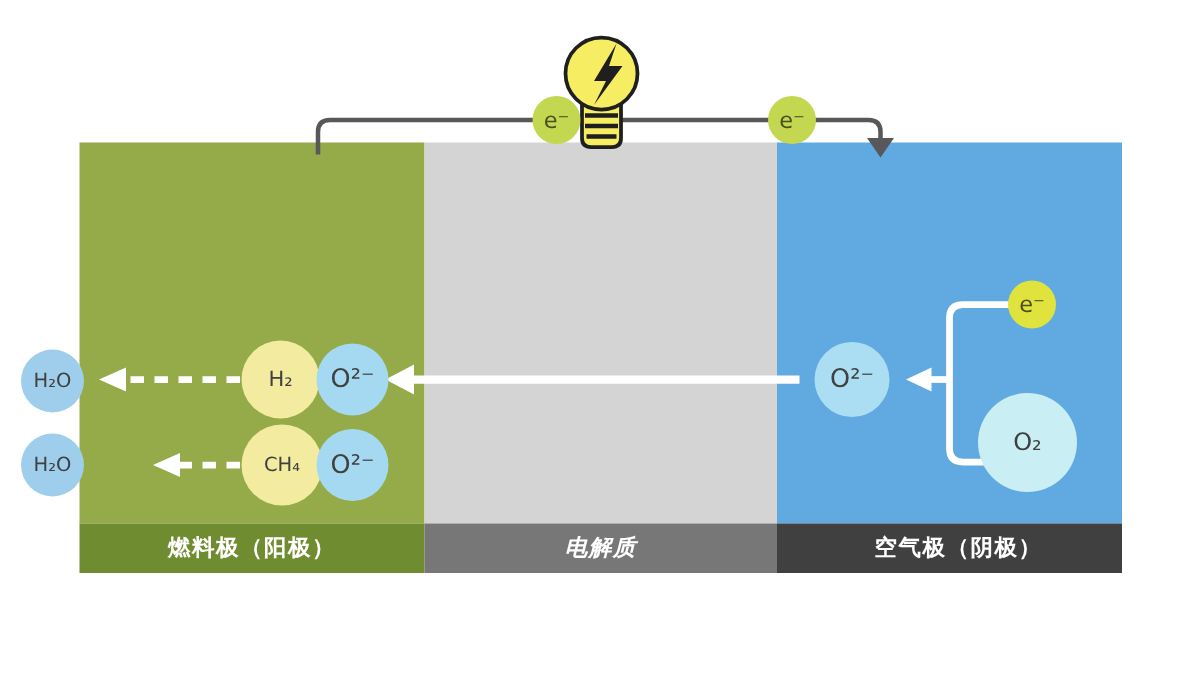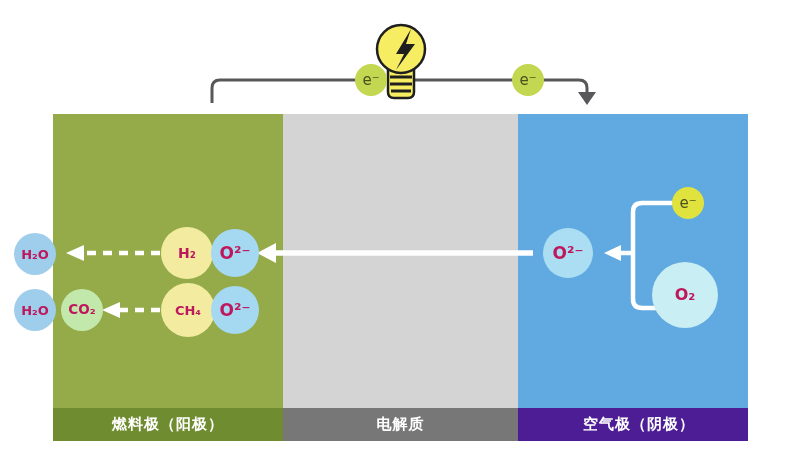--- a/index.html
+++ b/index.html
@@ -1,38 +1,38 @@
 <!DOCTYPE html>
 <html><head>
 <meta charset="utf-8">
 <style>
   html,body{margin:0;padding:0;background:#fff;}
   .canvas{
     position:relative;width:800px;height:454px;background:#ffffff;overflow:hidden;
     font-family:"DejaVu Sans","Liberation Sans",sans-serif;
   }
-  .panel{position:absolute;top:114px;height:327px;display:flex;flex-direction:column;}
+  .panel{position:absolute;top:95px;height:287px;display:flex;flex-direction:column;}
   .panel-body{flex:1;}
   .panel-band{
     height:33px;display:flex;align-items:center;justify-content:center;
     color:#ffffff;font-size:15px;font-weight:600;letter-spacing:1px;
   }
   .panel-anode{left:53px;width:230px;}
   .panel-anode .panel-body{background:#95aa48;}
   .panel-anode .panel-band{background:#708c30;}
-  .panel-electrolyte{left:283px;width:235px;}
+  .panel-electrolyte{left:283px;width:235px;font-style:italic;}
   .panel-electrolyte .panel-body{background:#d4d4d4;}
   .panel-electrolyte .panel-band{background:#777777;}
   .panel-cathode{left:518px;width:230px;}
   .panel-cathode .panel-body{background:#60a9e1;}
-  .panel-cathode .panel-band{background:#4c1d95;padding-left:12px;}
+  .panel-cathode .panel-band{background:#404040;padding-left:12px;}
   .overlay{position:absolute;left:0;top:0;width:800px;height:454px;pointer-events:none;}
   .mol{
     position:absolute;border-radius:50%;display:flex;align-items:center;justify-content:center;
-    color:#be185d;font-weight:700;line-height:1;z-index:3;
+    color:#404040;font-weight:400;line-height:1;z-index:3;
   }
   .electron{
     position:absolute;border-radius:50%;display:flex;align-items:center;justify-content:center;
     color:#4b511f;font-weight:500;line-height:1;z-index:3;
   }
 </style>
 </head>
 <body>
 
 <div class="canvas">
@@ -76,21 +76,20 @@
     <path d="M 672 203 L 642 203 Q 633 203 633 212 L 633 299 Q 633 308 642 308 L 657 308" fill="none" stroke="#ffffff" stroke-width="4.5" stroke-linecap="round"></path>
     <line x1="633" y1="253" x2="619" y2="253" stroke="#ffffff" stroke-width="4.5"></line>
     <polygon points="621,245 621,261 604,253" fill="#ffffff"></polygon>
   </svg>
 
   <div class="electron" style="left:355px;top:64px;width:32px;height:32px;background:#c3d751;font-size:15px;">e⁻</div>
   <div class="electron" style="left:512px;top:64px;width:32px;height:32px;background:#c3d751;font-size:15px;">e⁻</div>
 
   <div class="mol" style="left:14px;top:233px;width:42px;height:42px;background:#9fceec;font-size:13px;">H₂O</div>
   <div class="mol" style="left:14px;top:289px;width:42px;height:42px;background:#9fceec;font-size:13px;">H₂O</div>
-  <div class="mol" style="left:61px;top:289px;width:42px;height:42px;background:#c3e8ab;font-size:13.5px;">CO₂</div>
   <div class="mol" style="left:161px;top:227px;width:52px;height:52px;background:#f3eca0;font-size:14px;">H₂</div>
   <div class="mol" style="left:211px;top:229px;width:48px;height:48px;background:#a5d9f1;font-size:17px;">O²⁻</div>
   <div class="mol" style="left:161px;top:283px;width:54px;height:54px;background:#f3eca0;font-size:13px;">CH₄</div>
   <div class="mol" style="left:211px;top:286px;width:48px;height:48px;background:#a5d9f1;font-size:17px;">O²⁻</div>
 
   <div class="mol" style="left:543px;top:228px;width:50px;height:50px;background:#abdef2;font-size:17px;">O²⁻</div>
   <div class="electron" style="left:672px;top:187px;width:32px;height:32px;background:#e0e33e;font-size:15px;">e⁻</div>
   <div class="mol" style="left:652px;top:262px;width:66px;height:66px;background:#c9eef3;font-size:16px;">O₂</div>
 
 </div>

